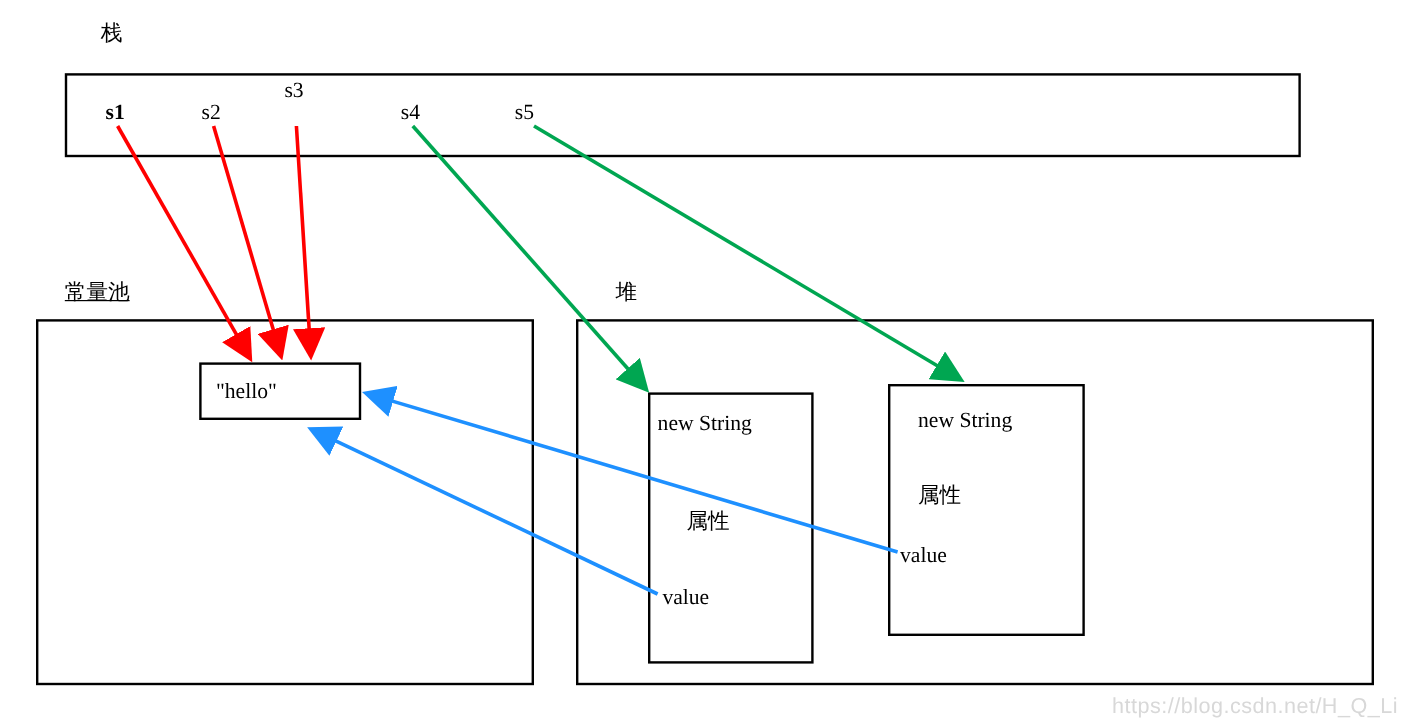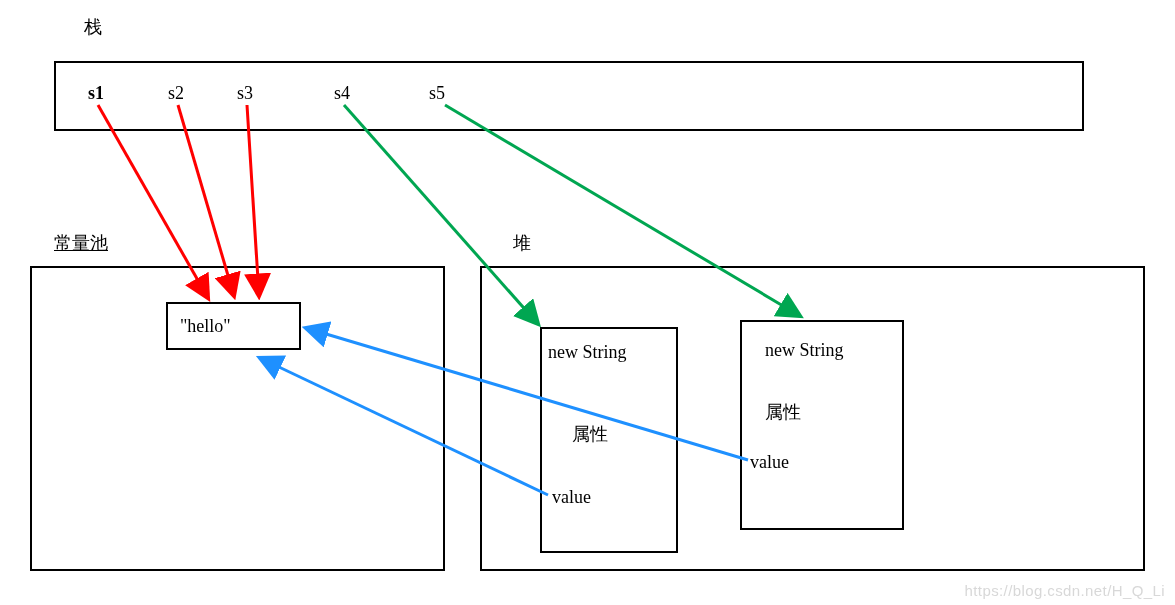--- a/index.html
+++ b/index.html
@@ -22,21 +22,21 @@
   }
   .label {
     position: absolute;
     white-space: nowrap;
   }
   .watermark {
     position: absolute;
     right: 10px;
     bottom: 6px;
     font-family: Arial, sans-serif;
-    font-size: 15px;
+    font-size: 18px;
     color: #d8d8d8;
     letter-spacing: 0.4px;
   }
   svg.arrows {
     position: absolute;
     left: 0; top: 0;
     width: 1175px;
     height: 605px;
     pointer-events: none;
   }
@@ -45,21 +45,21 @@
 <body>
 
 <div class="label" style="left:84px; top:15px;">栈</div>
 <div class="label" style="left:54px; top:231px;text-decoration:underline;">常量池</div>
 <div class="label" style="left:513px; top:231px;">堆</div>
 
 <div class="box" style="left:54px; top:61px; width:1030px; height:70px;"></div>
 
 <div class="label" style="left:88px;  top:83px;font-weight:bold;">s1</div>
 <div class="label" style="left:168px; top:83px;">s2</div>
-<div class="label" style="left:237px; top:83px;">s3</div>
+<div class="label" style="left:237px; top:65px;">s3</div>
 <div class="label" style="left:334px; top:83px;text-align:center;">s4</div>
 <div class="label" style="left:429px; top:83px;">s5</div>
 
 <div class="box" style="left:30px; top:266px; width:415px; height:305px;"></div>
 
 <div class="box" style="left:166px; top:302px; width:135px; height:48px;"></div>
 <div class="label" style="left:180px; top:316px;">"hello"</div>
 
 <div class="box" style="left:480px; top:266px; width:665px; height:305px;"></div>
 

